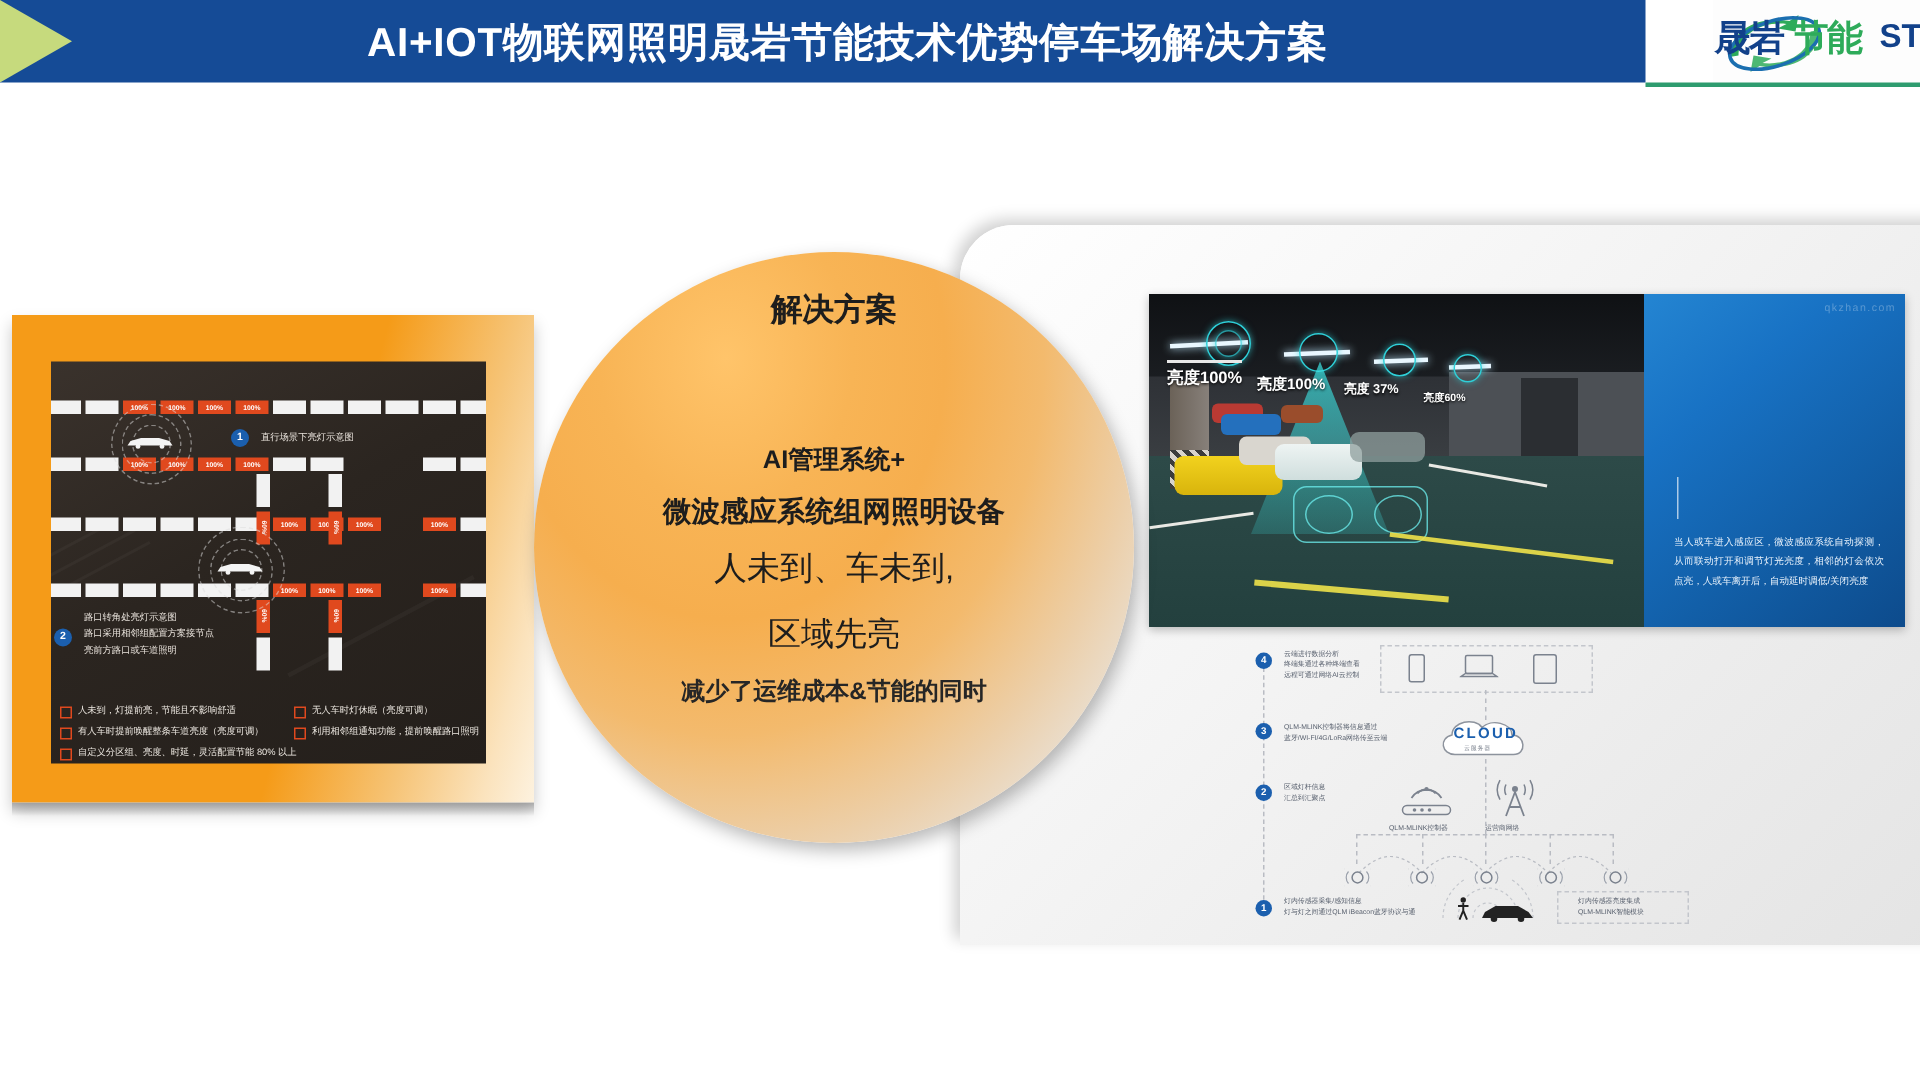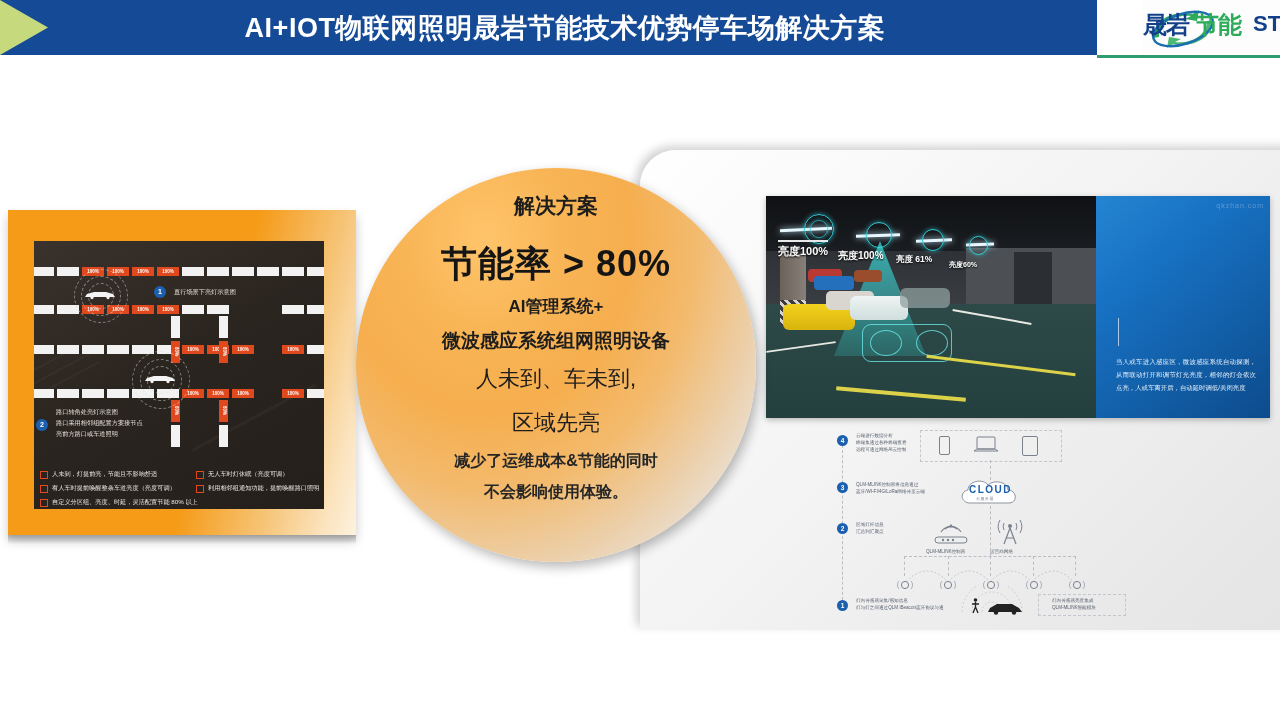--- a/index.html
+++ b/index.html
@@ -410,21 +410,21 @@
     <div class="ghost-car" style="left:150px;top:134px;width:30px;height:24px;border-radius:50%;"></div>
 
     <div class="floor-line" style="left:160px;top:168px;width:150px;height:3px;transform:rotate(7deg);"></div>
     <div class="floor-line" style="left:70px;top:196px;width:130px;height:4px;transform:rotate(5deg);"></div>
     <div style="position:absolute;left:0;top:150px;width:70px;height:2px;background:#e9e9e4;transform:rotate(-8deg);"></div>
     <div style="position:absolute;left:186px;top:120px;width:80px;height:2px;background:#e9e9e4;transform:rotate(10deg);"></div>
 
     <div class="tag-line" style="left:12px;top:44px;width:50px;"></div>
     <div class="bright-tag" style="left:12px;top:48px;font-size:11px;">亮度100%</div>
     <div class="bright-tag" style="left:72px;top:53px;font-size:10px;">亮度100%</div>
-    <div class="bright-tag" style="left:130px;top:58px;font-size:8.5px;">亮度 61%</div>
+    <div class="bright-tag" style="left:130px;top:58px;font-size:8.5px;">亮度 37%</div>
     <div class="bright-tag" style="left:183px;top:64px;font-size:7px;">亮度60%</div>
   </div>
 
   <div class="photo-blue">
     <div class="wm">qkzhan.com</div>
     <div class="rule"></div>
     <div class="body">当人或车进入感应区，微波感应系统自动探测，从而联动打开和调节灯光亮度，相邻的灯会依次点亮，人或车离开后，自动延时调低/关闭亮度</div>
   </div>
 </div>
 
@@ -541,21 +541,19 @@
   </svg>
 
   <div class="dg-box" style="left:212px;top:168px;width:86px;height:20px;"></div>
   <div class="dg-txt" style="left:226px;top:171px;">灯内传感器亮度集成</div>
   <div class="dg-txt" style="left:226px;top:178px;">QLM-MLINK智能模块</div>
 </div>
 
 <div class="oval">
   <div class="oval-inner">
     <div class="ov-h">解决方案</div>
-    <div class="ov-big">节能率 &gt; 80%</div>
     <div class="ov-l1">AI管理系统+</div>
     <div class="ov-l2">微波感应系统组网照明设备</div>
     <div class="ov-l3">人未到、车未到,</div>
     <div class="ov-l4">区域先亮</div>
     <div class="ov-l5">减少了运维成本&amp;节能的同时</div>
-    <div class="ov-l6">不会影响使用体验。</div>
   </div>
 </div>
 
 </body></html>

